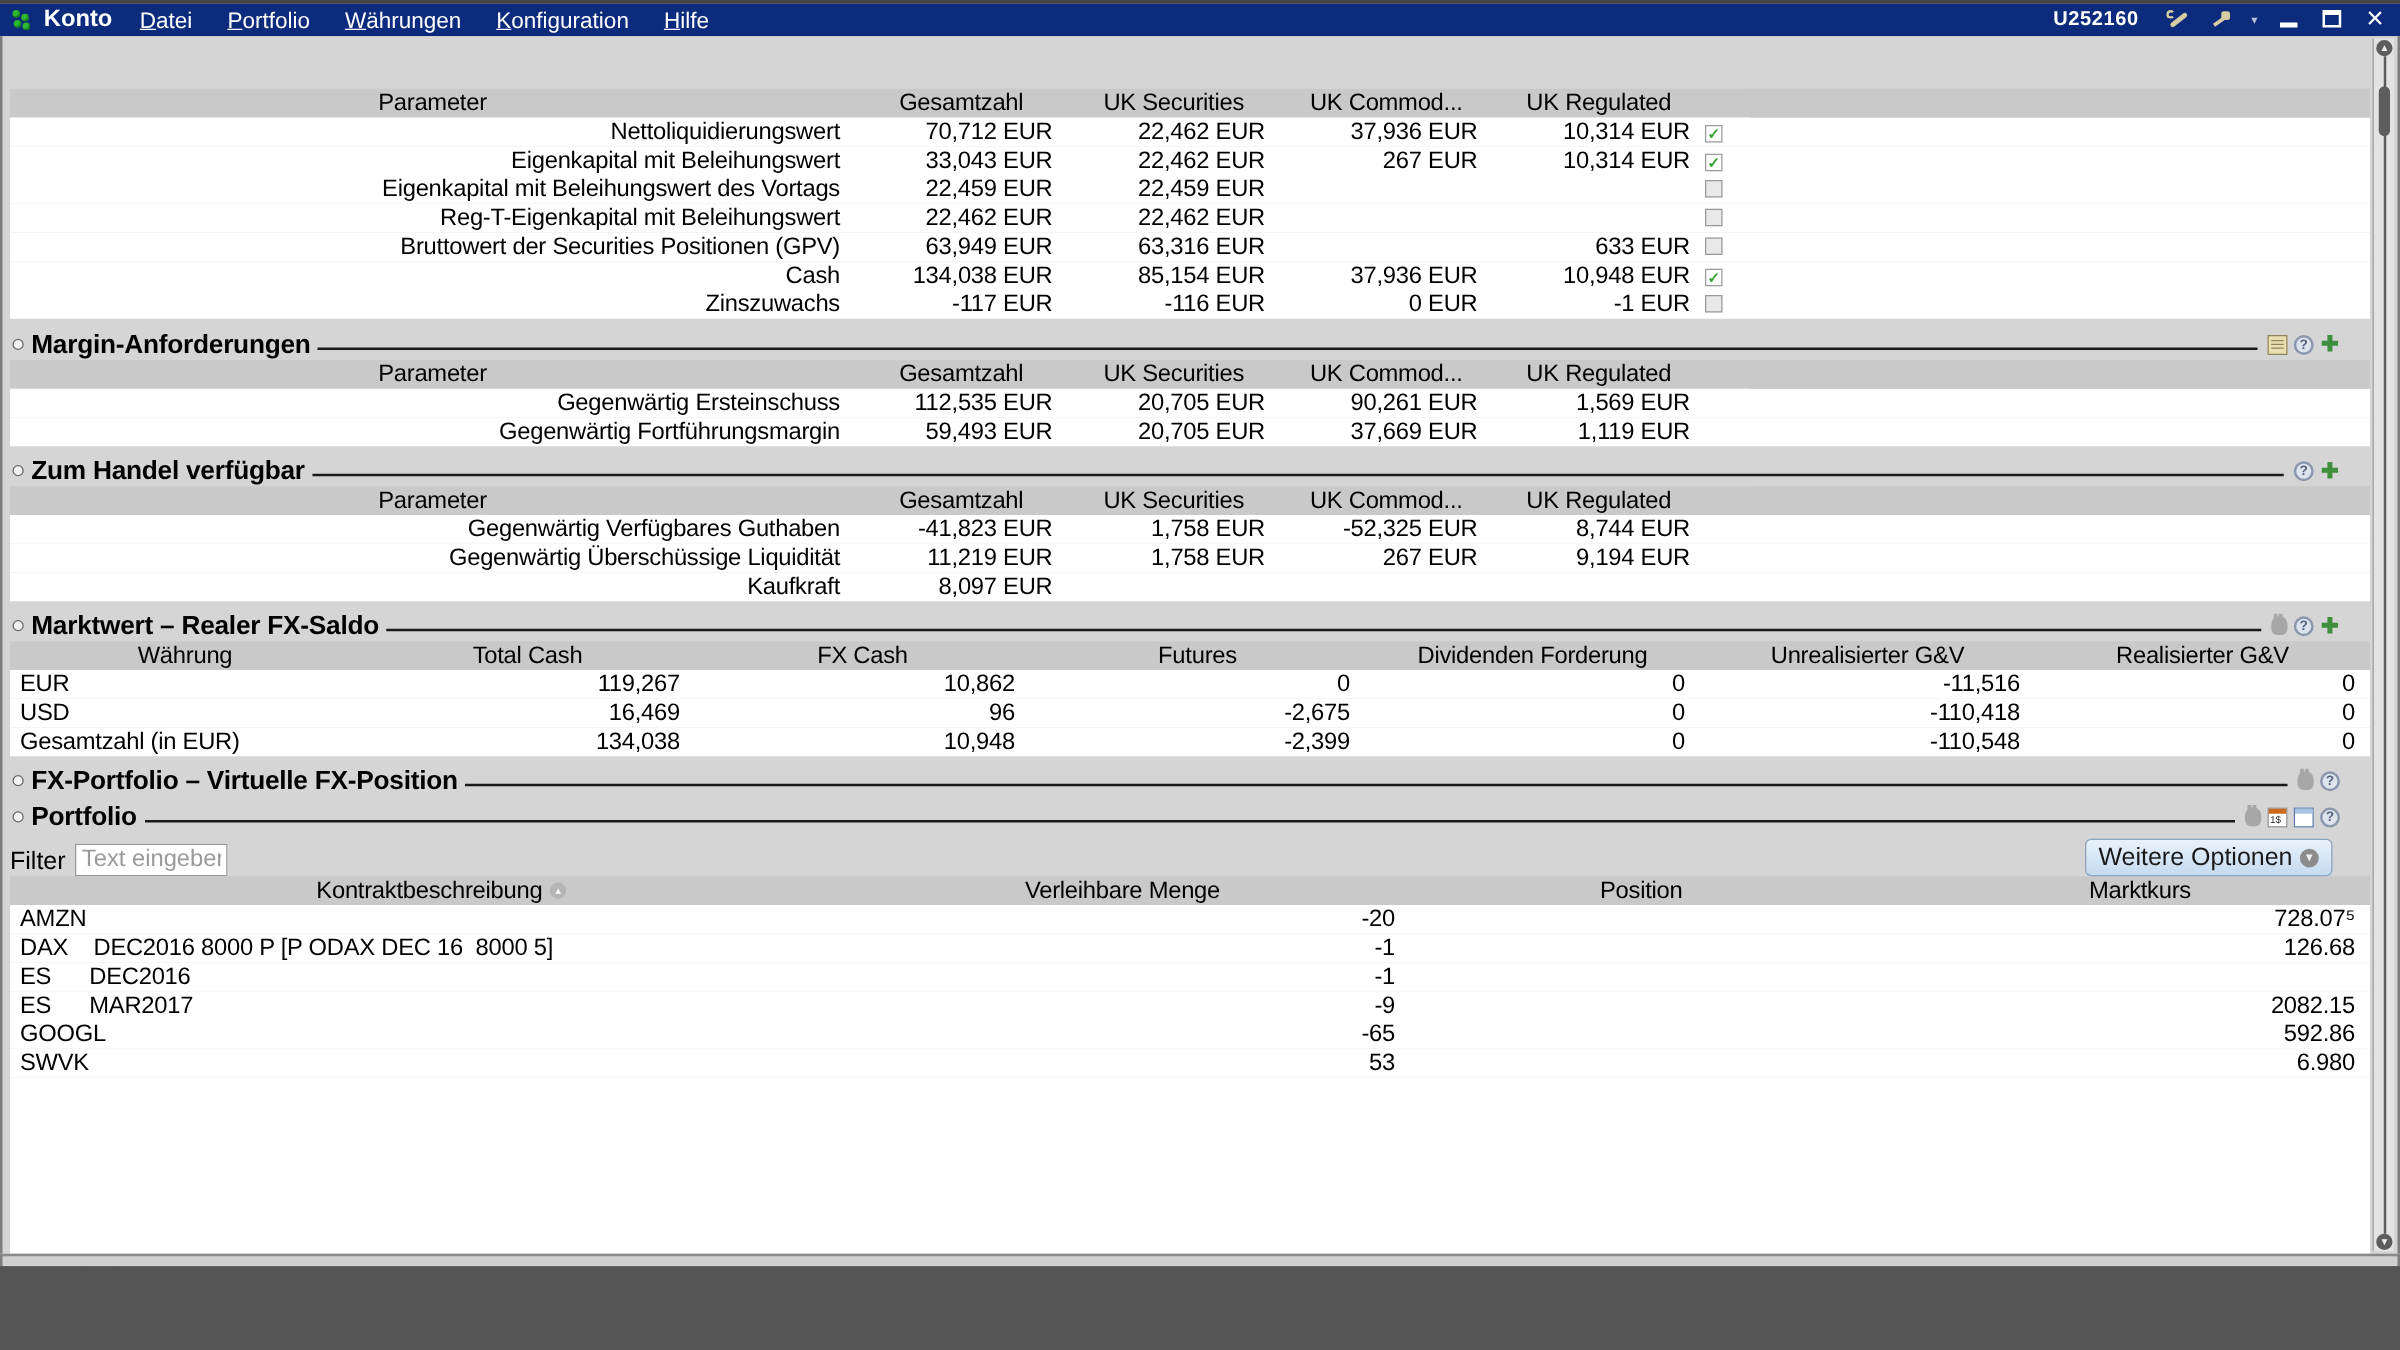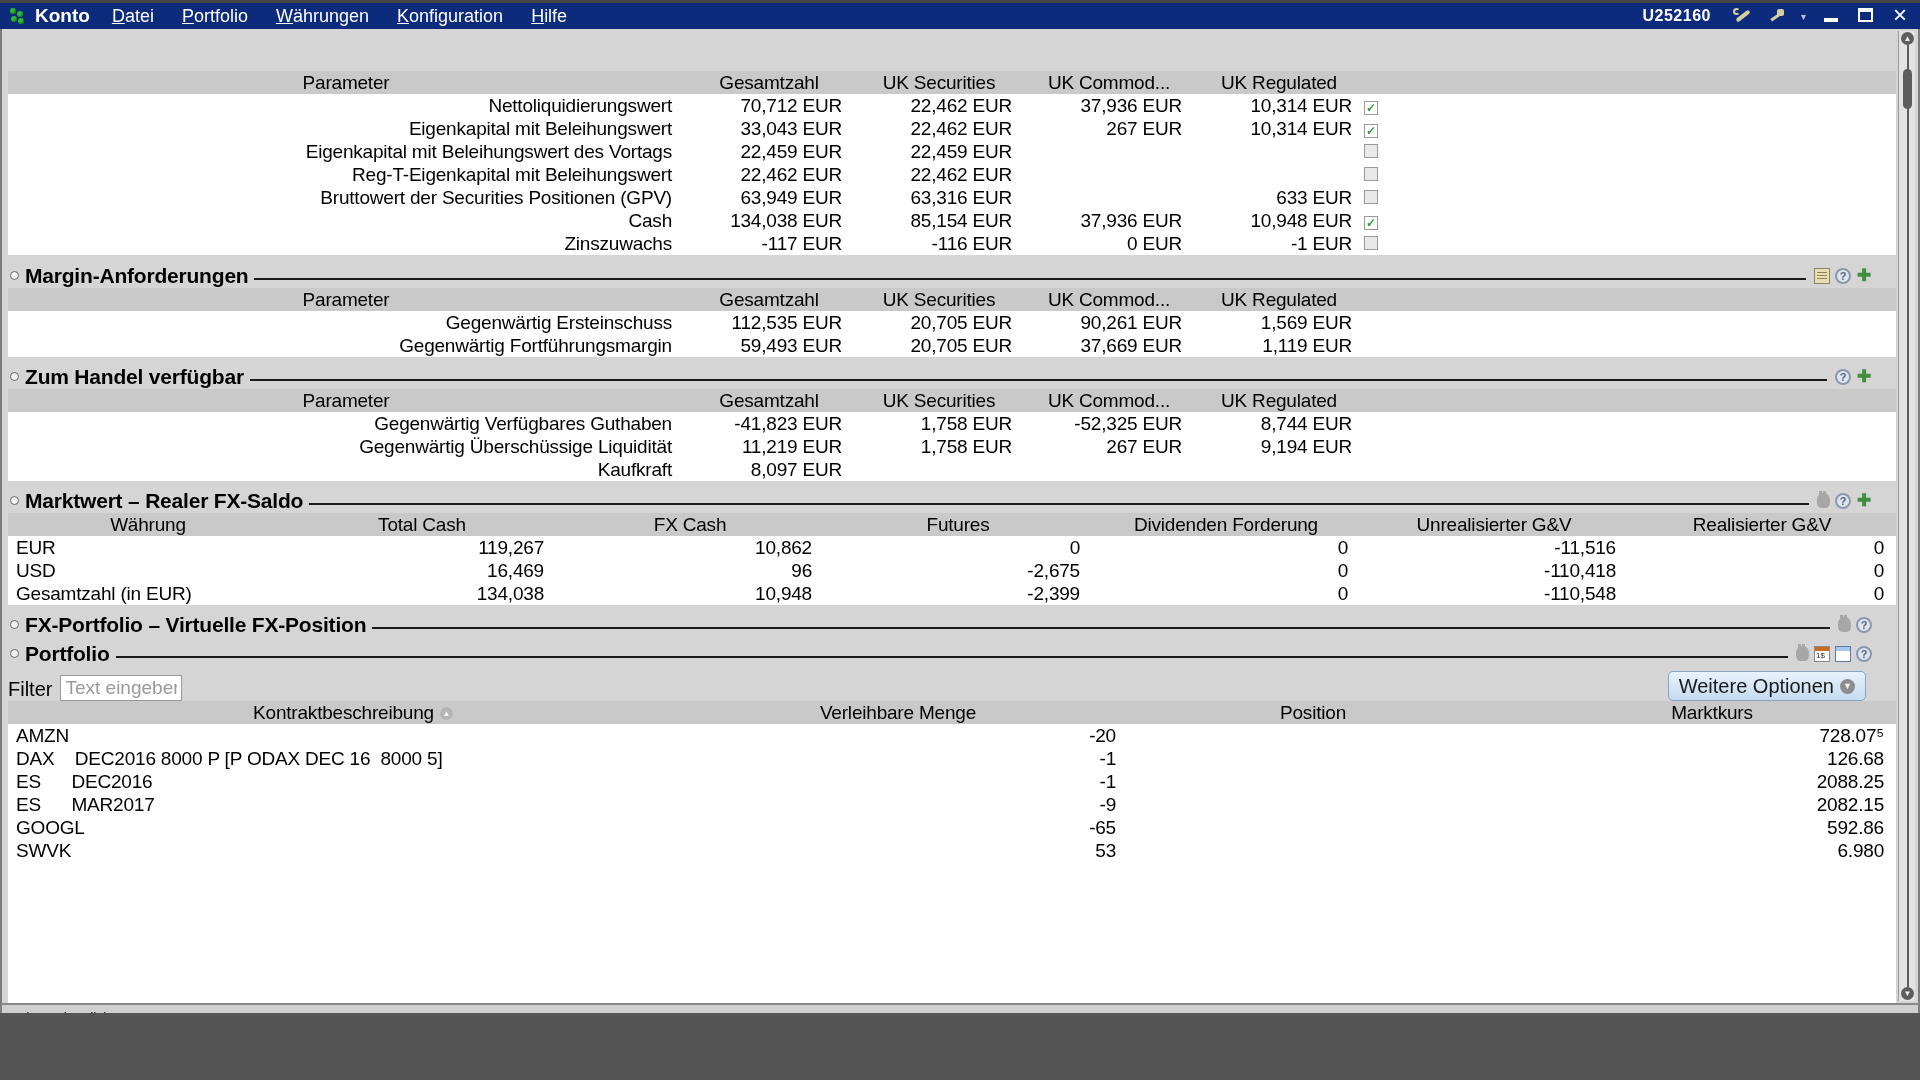--- a/index.html
+++ b/index.html
@@ -428,21 +428,20 @@
           <div class="row ">
             <div class="cell p-c0 lf">DAX    DEC2016 8000 P [P ODAX DEC 16  8000 5]</div>
             <div class="cell p-c1 rt">-1</div>
             <div class="cell p-c2 rt"></div>
             <div class="cell p-c3 rt">126.68</div>
           </div>
           <div class="row ">
             <div class="cell p-c0 lf">ES      DEC2016</div>
             <div class="cell p-c1 rt">-1</div>
             <div class="cell p-c2 rt"></div>
-            <div class="cell p-c3 rt">2088.25</div>
           </div>
           <div class="row ">
             <div class="cell p-c0 lf">ES      MAR2017</div>
             <div class="cell p-c1 rt">-9</div>
             <div class="cell p-c2 rt"></div>
             <div class="cell p-c3 rt">2082.15</div>
           </div>
           <div class="row ">
             <div class="cell p-c0 lf">GOOGL</div>
             <div class="cell p-c1 rt">-65</div>

